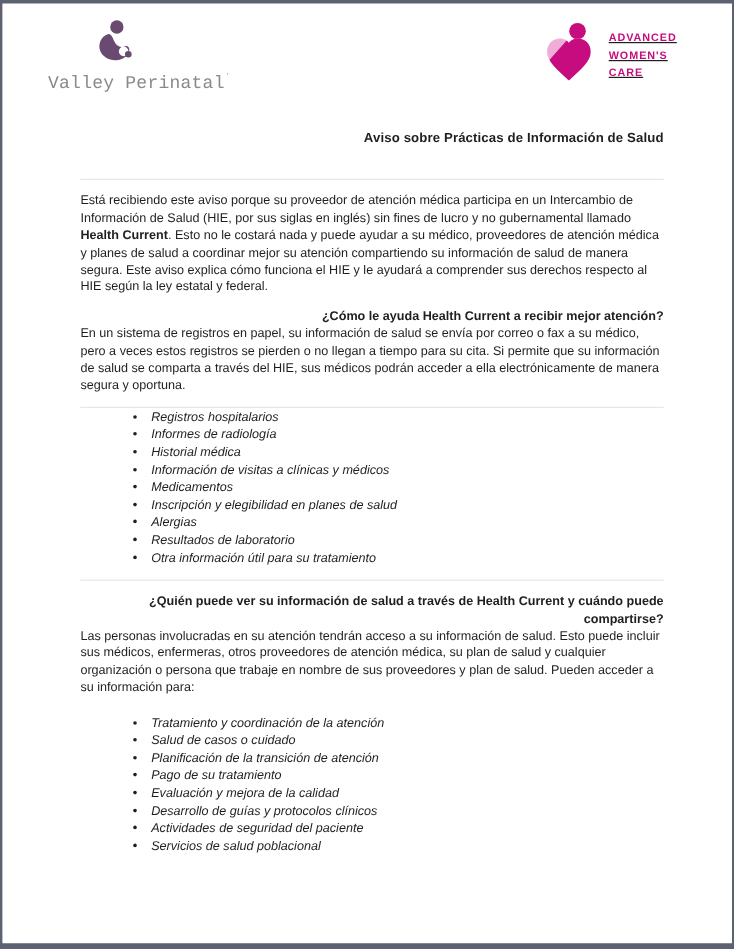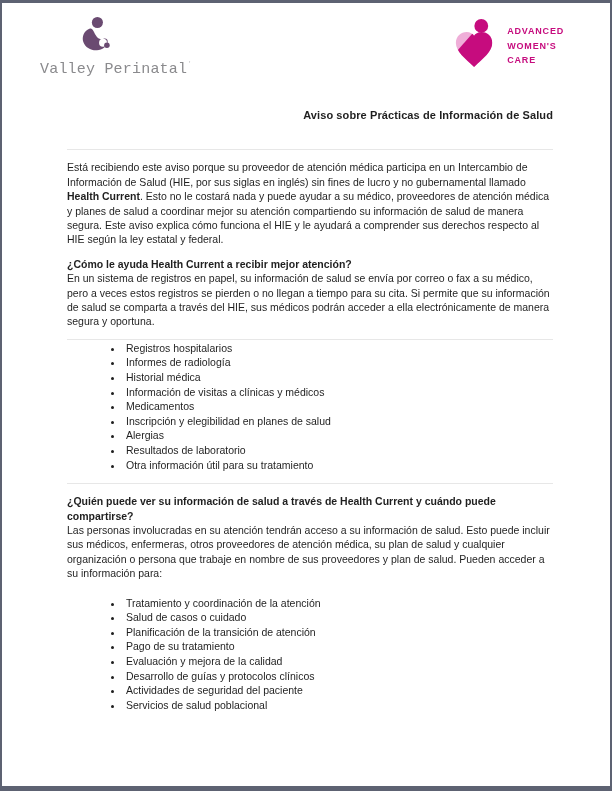--- a/index.html
+++ b/index.html
@@ -25,42 +25,43 @@
     padding: 13px 46px 0 38px;
   }
   .vp-logo { width: 130px; text-align: left; }
   .vp-icon-wrap { text-align: center; padding-right: 18px; }
   .vp-name {
     font-family: Liberation Mono, monospace;
     font-size: 15px; color: #8a8a8d; letter-spacing: 0.2px;
     margin-top: 3px; white-space: nowrap;
   }
   .vp-name sup { font-size: 8px; color: #a9a9ac; }
-  .awc-logo { display: flex; align-items: flex-start; gap: 8px; margin-top: 3px; }
+  .awc-logo { display: flex; align-items: flex-start; gap: 8px; margin-top: 3px; text-decoration: underline; }
   .awc-text {
     font-size: 9px; font-weight: bold; letter-spacing: 0.8px;
     line-height: 14.5px; padding-top: 5px;
   }
   
   .content { padding: 0 57px 0 65px; font-size: 10.5px; line-height: 14.4px; }
   .page-title {
     text-align: right; font-weight: bold; font-size: 11px;
     margin-top: 30px; letter-spacing: 0.1px;
   }
   .rule { border: none; border-top: 1px solid #e7e7e7; height: 0; }
   .rule-1 { margin-top: 27px; }
   .rule-2 { margin-top: 10px; }
   .rule-3 { margin-top: 11px; }
   .intro-p { margin-top: 10px; }
-  .section-heading { font-weight: bold; margin-top: 10px; }
+  .section-heading { font-weight: bold; margin-top: 10px; text-align: right; }
   .lead { margin-top: 0; }
   ul.bullets {
     margin: 1px 0 0 0;
     padding-left: 57px;
     list-style-type: disc;
+    font-style: italic;
   }
   ul.bullets li { line-height: 14.6px; padding-left: 2px; }
 </style>
 </head>
 <body>
 
 <div class="page">
 
   <div class="header">
 

